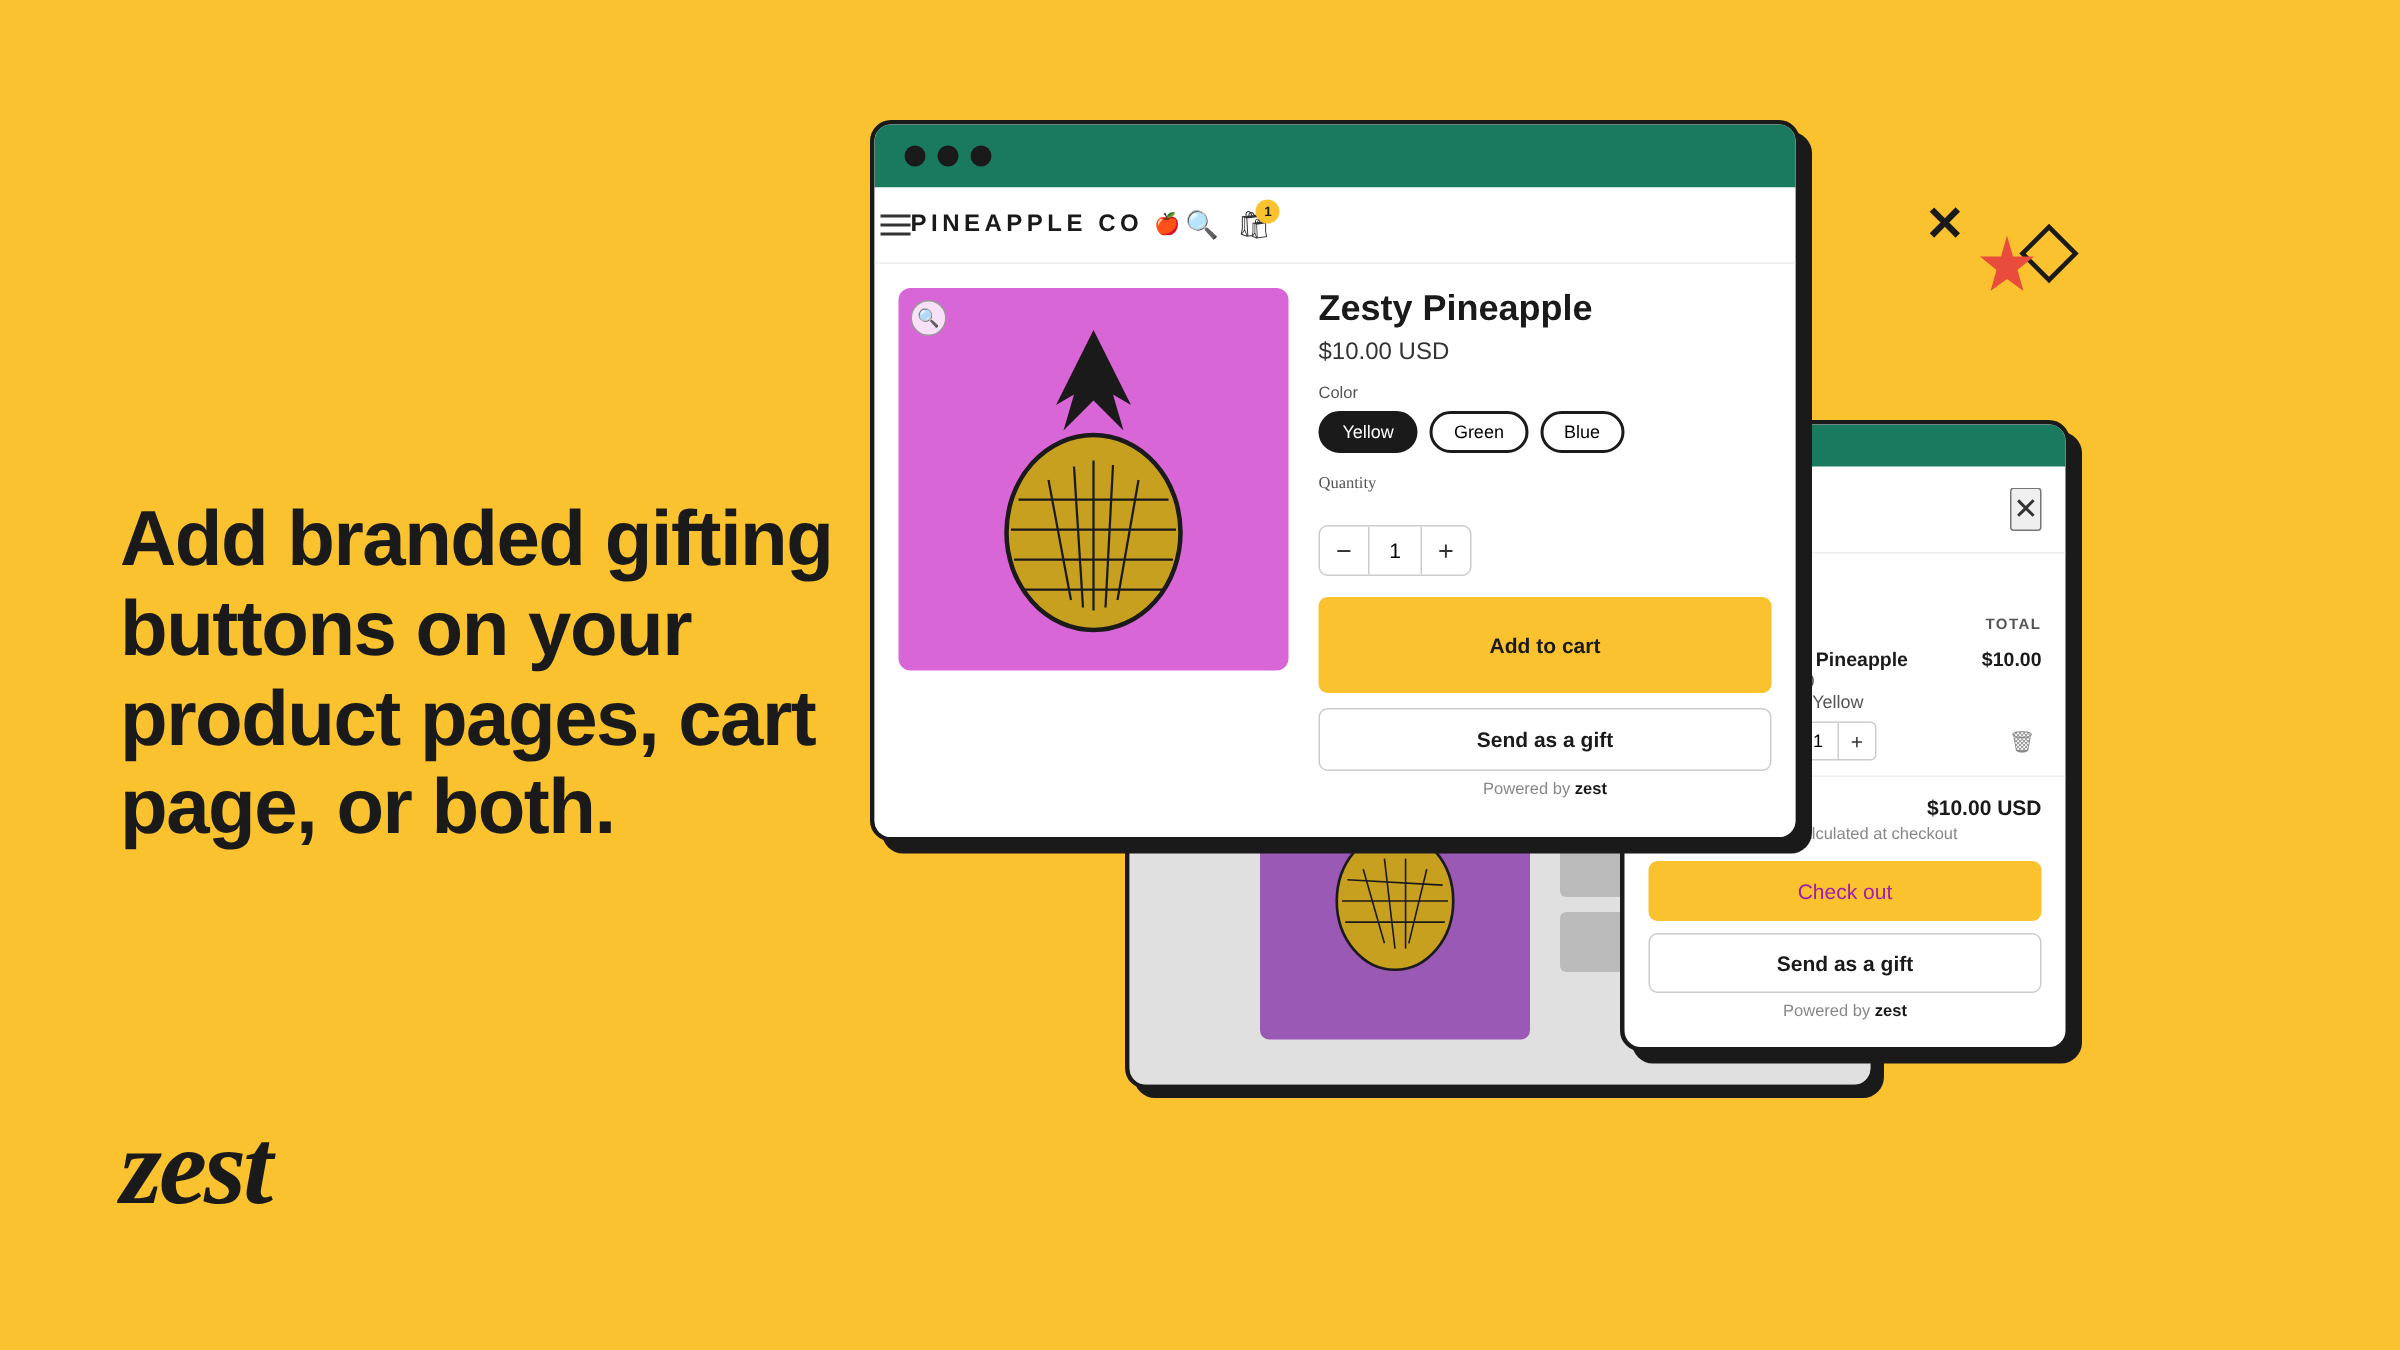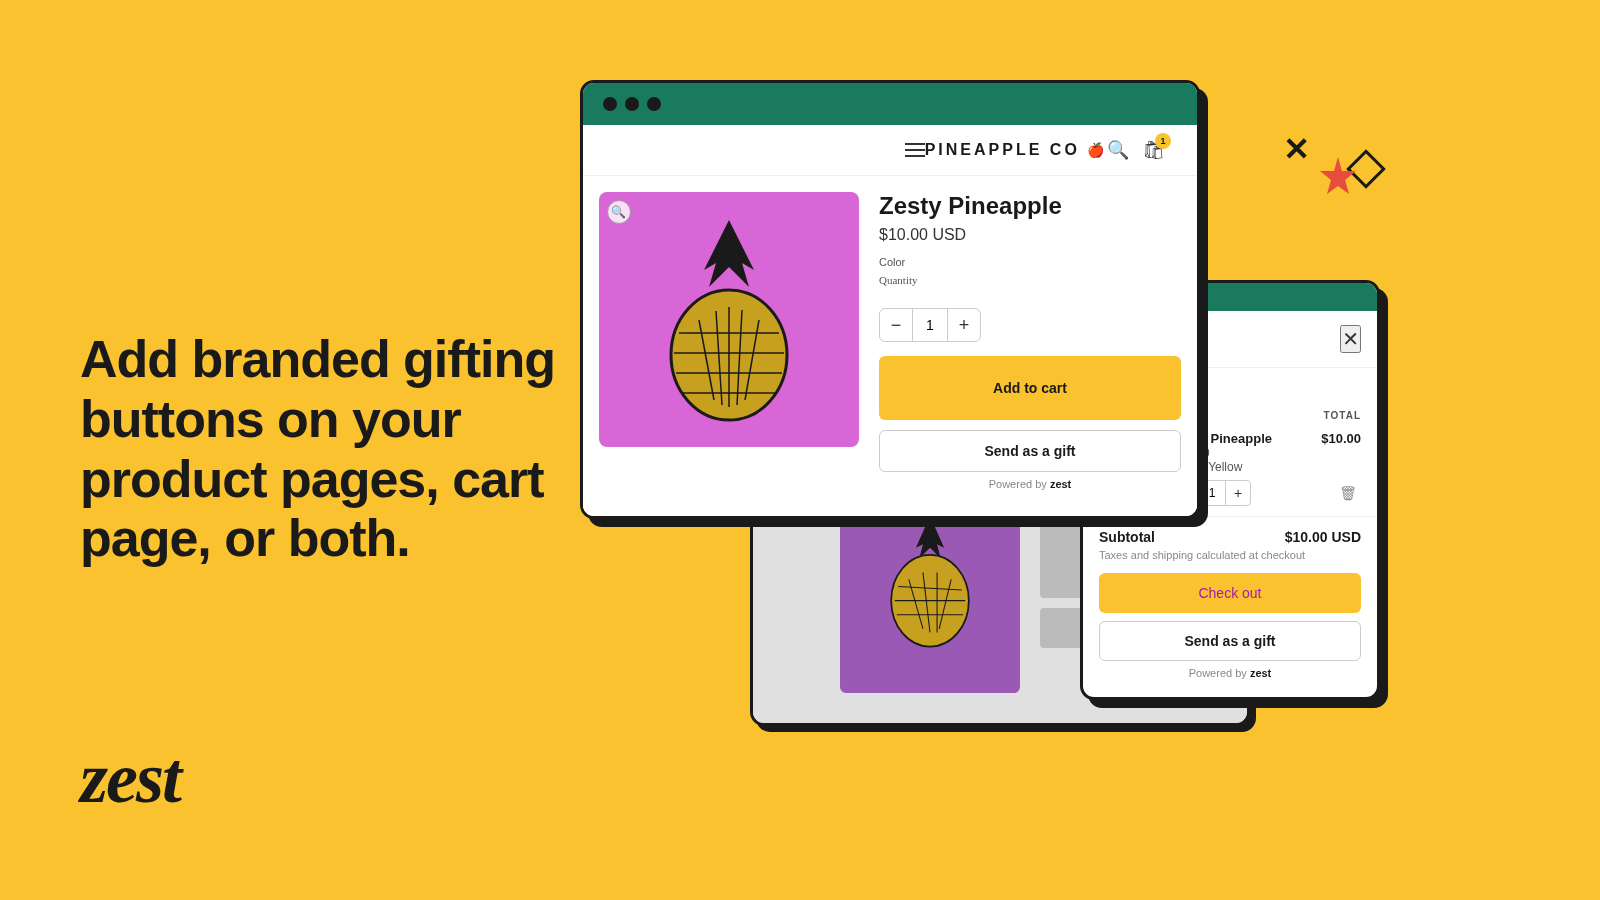--- a/index.html
+++ b/index.html
@@ -100,22 +100,22 @@
     }
 
     .browser-content {
       background: #fff;
     }
 
     
     .product-header {
       display: flex;
       align-items: center;
-      justify-content: flex-end;
-      padding: 14px 32px;
+      justify-content: flex-start;
+      padding: 14px 4px;
       border-bottom: 1px solid #eee;
     }
 
     .hamburger-icon {
       display: flex;
       flex-direction: column;
       gap: 4px;
       cursor: pointer;
     }
 
@@ -678,20 +678,25 @@
 
           <ellipse cx="85" cy="140" rx="58" ry="65" fill="none" stroke="#1a1a1a" stroke-width="3"></ellipse>
         </svg>
       </div>
 
       <div class="product-info">
         <div class="product-title">Zesty Pineapple</div>
         <div class="product-price">$10.00 USD</div>
 
         <div class="color-label">Color</div>
+        <div class="color-options">
+          <div class="color-option selected">Yellow</div>
+          <div class="color-option">Green</div>
+          <div class="color-option">Blue</div>
+        </div>
 
         <div class="quantity-label">Quantity</div>
         <div class="quantity-control">
           <button class="qty-btn">−</button>
           <div class="qty-val">1</div>
           <button class="qty-btn">+</button>
         </div>
 
         <button class="add-to-cart-btn">Add to cart</button>
         <button class="send-gift-btn">Send as a gift</button>

